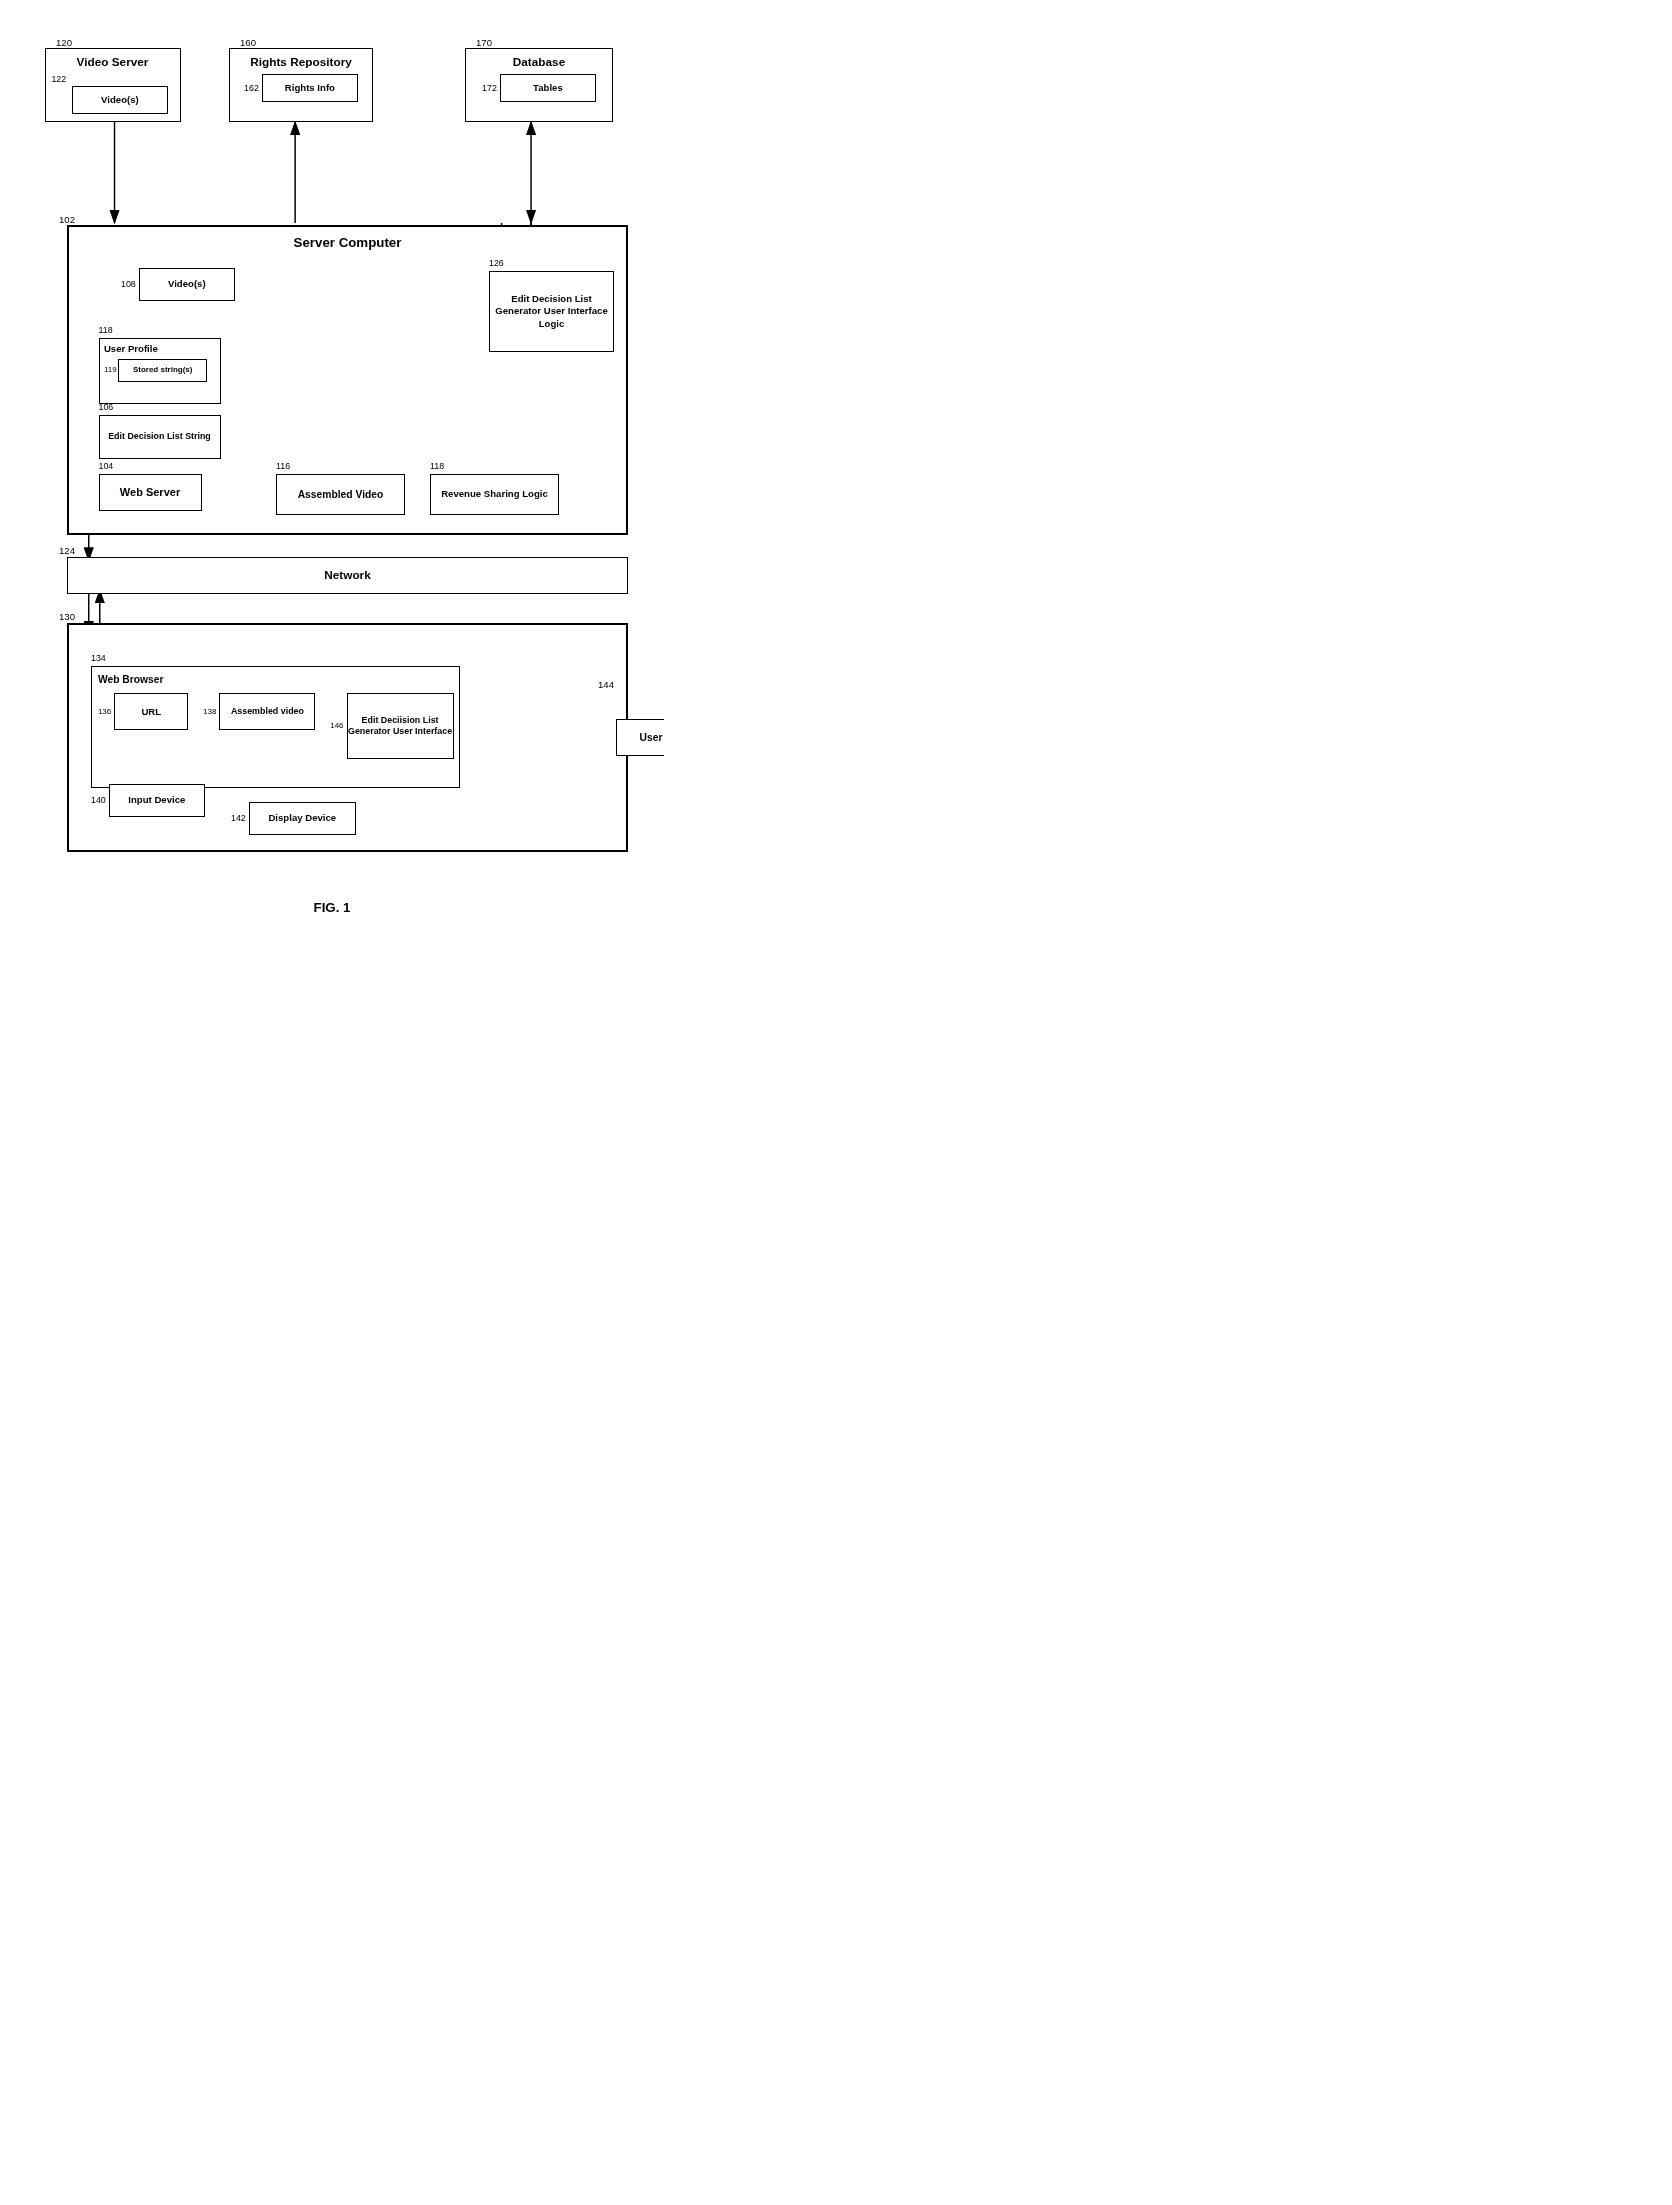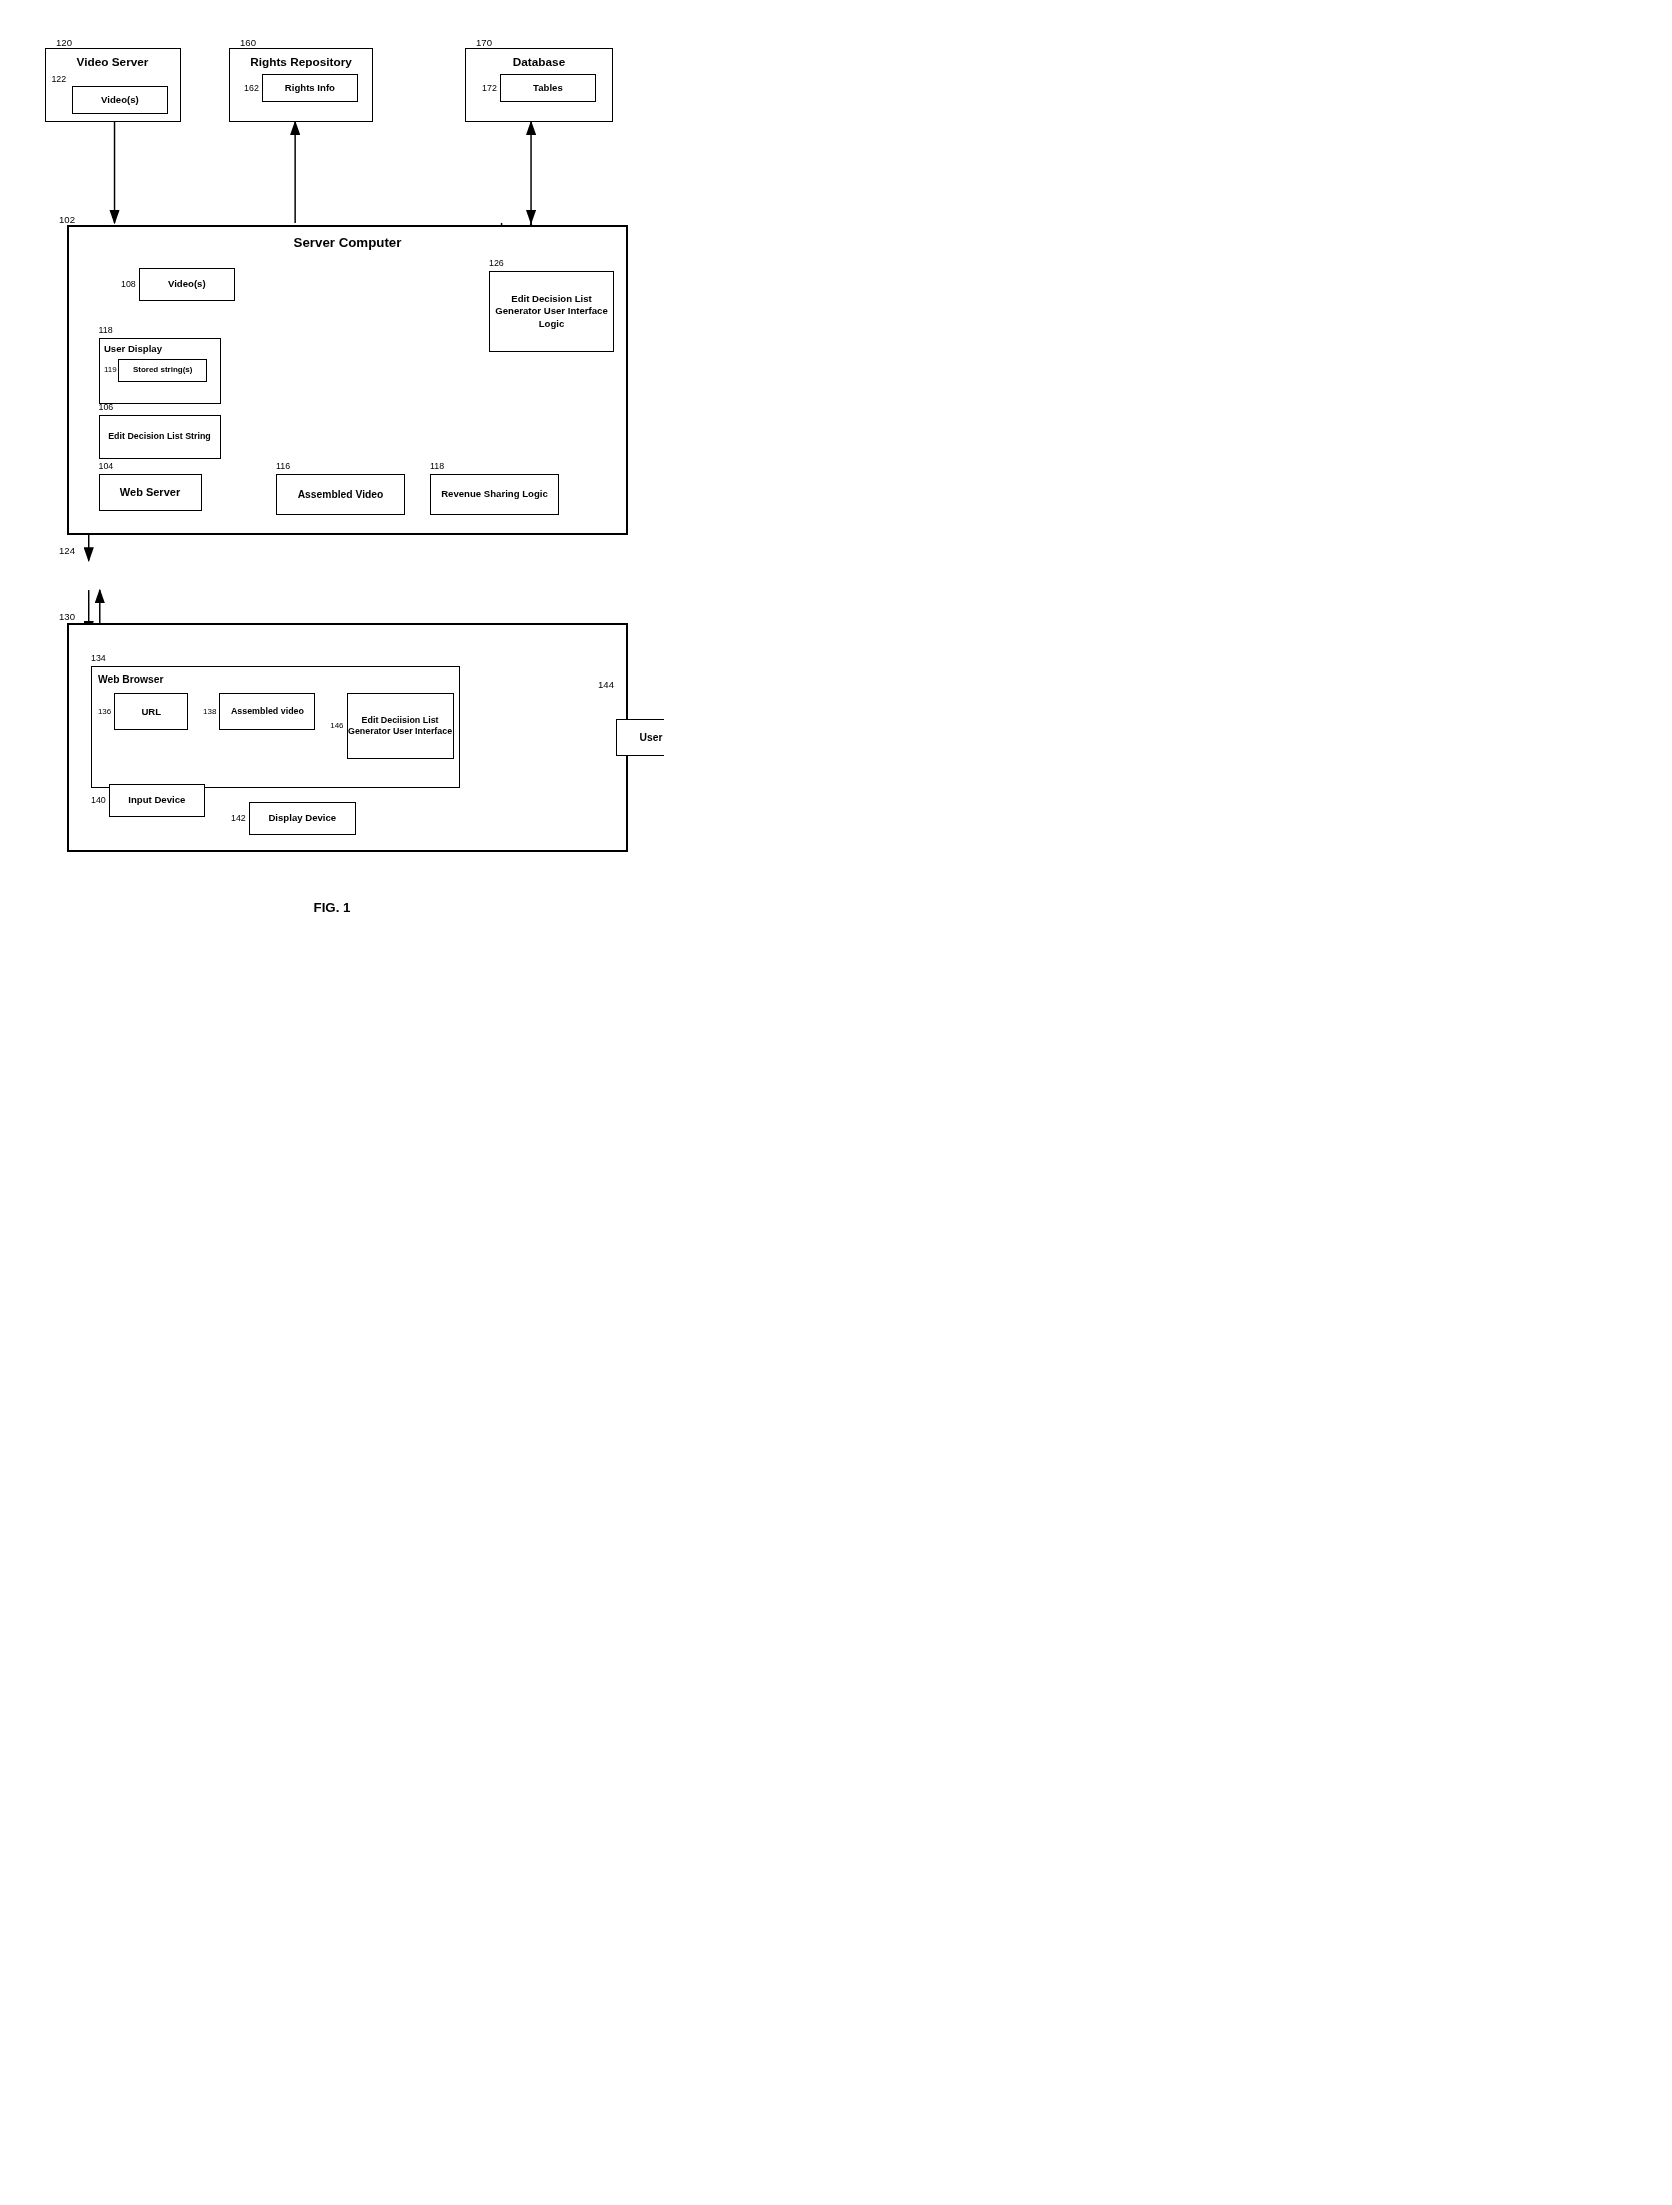--- a/index.html
+++ b/index.html
@@ -185,21 +185,21 @@
     <div style="position:absolute; left:52px; top:41px; display:flex; align-items:center; gap:3px;">
       <span class="ref-label" style="position:relative;font-size:8.9px;">108</span>
       <div class="box box-stacked" style="position:relative;width:96px;height:33px;font-size:9.6px;">
         <span>Video(s)</span>
       </div>
     </div>
 
     <div style="position:absolute; left:29.5px; top:111px;">
       <span class="ref-label" style="position:absolute;top:-13.3px;left:0;font-size:8.9px;">118</span>
       <div class="box" style="position:relative;width:122px;height:66px;font-size:9.6px;flex-direction:column;justify-content:flex-start;padding:4.4px;align-items:flex-start;">
-        <span style="font-size:9.6px;margin-bottom:3px;">User Display</span>
+        <span style="font-size:9.6px;margin-bottom:3px;">User Profile</span>
         <div style="display:flex;align-items:center;gap:1.5px;">
           <span class="ref-label" style="position:relative;font-size:8px;">119</span>
           <div class="box" style="position:relative;width:89px;height:23.6px;font-size:8px;">
             <span>Stored string(s)</span>
           </div>
         </div>
       </div>
     </div>
 
     <div style="position:absolute; left:29.5px; top:188px;">
@@ -234,20 +234,23 @@
     <div style="position:absolute; left:361px; top:247px;">
       <span class="ref-label" style="position:absolute;top:-13.3px;left:0;font-size:8.9px;">118</span>
       <div class="box box-stacked" style="position:relative;width:129px;height:41px;font-size:9.6px;">
         <span>Revenue Sharing Logic</span>
       </div>
     </div>
 
   </div>
 
   <span class="ref-label" style="top:530px; left:44px;">124</span>
+  <div class="box" style="left:52px; top:542px; width:561px; height:37px; font-size:11.8px; font-weight:bold;">
+    <span>Network</span>
+  </div>
 
   <span class="ref-label" style="top:596px; left:44px;">130</span>
   <div class="box box-thick" style="left:52px; top:608px; width:561px; height:229px; align-items:flex-start; justify-content:center; flex-direction:column; padding:7.4px 11px; font-size:13.3px; font-weight:bold;">
     <span style="font-size:13.3px;font-weight:bold;margin-bottom:5.9px;align-self:center;">Client Computer</span>
 
     <div style="position:absolute; left:22px; top:41px;">
       <span class="ref-label" style="position:absolute;top:-13.3px;left:0;font-size:8.9px;">134</span>
       <div class="box" style="position:relative;width:369px;height:122px;font-size:10.3px;font-weight:bold;flex-direction:column;justify-content:flex-start;padding:5.9px;align-items:flex-start;">
         <span style="font-size:10.3px;font-weight:bold;margin-bottom:7.4px;">Web Browser</span>
         <div style="display:flex;align-items:flex-start;gap:14.8px;width:100%;">

